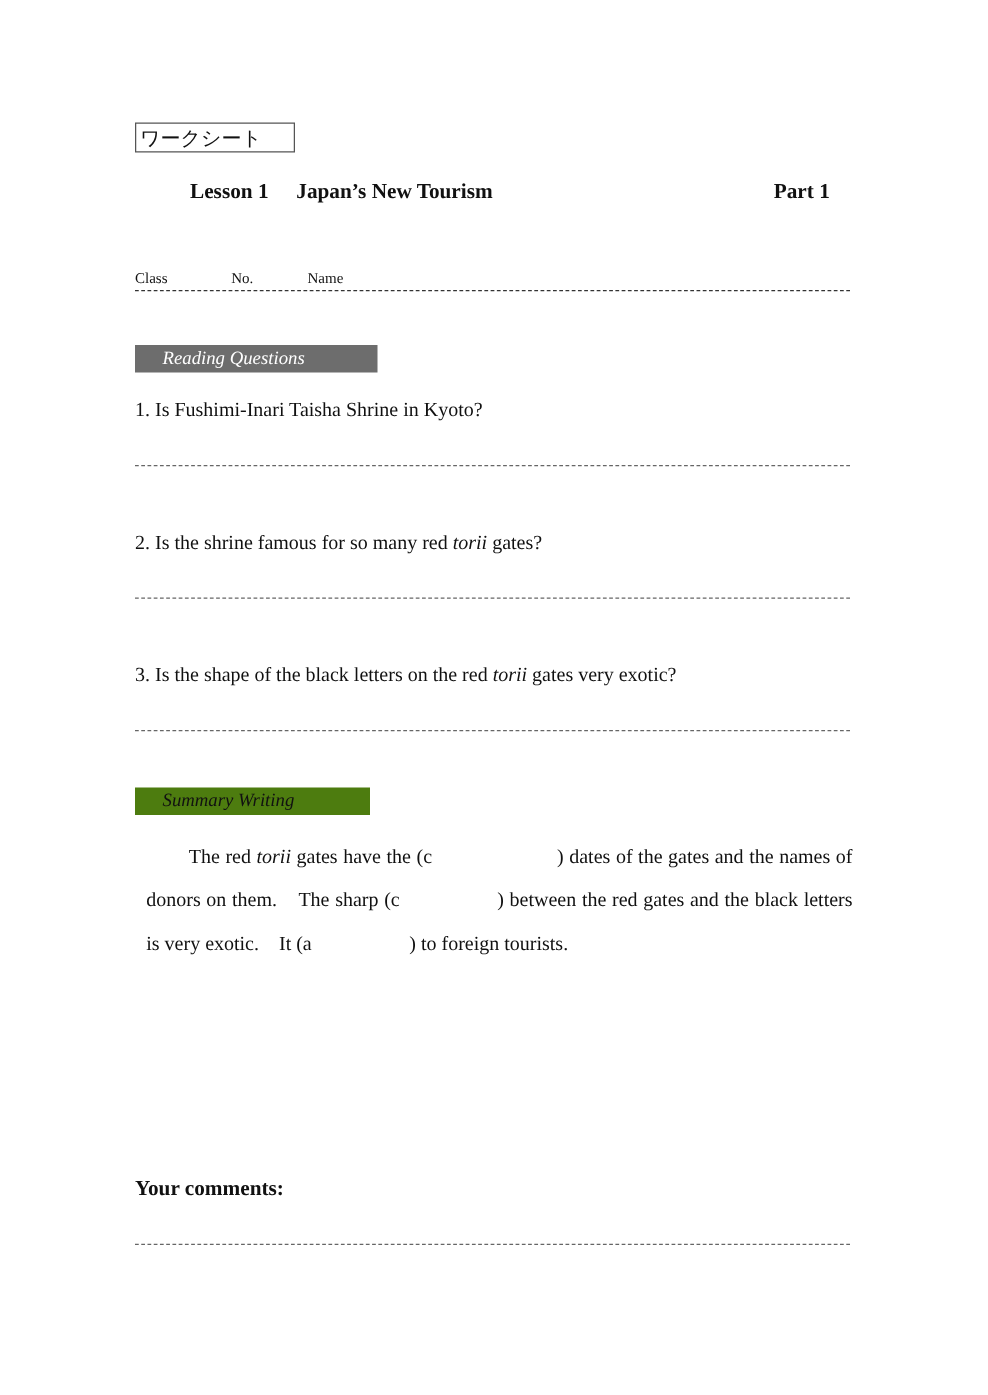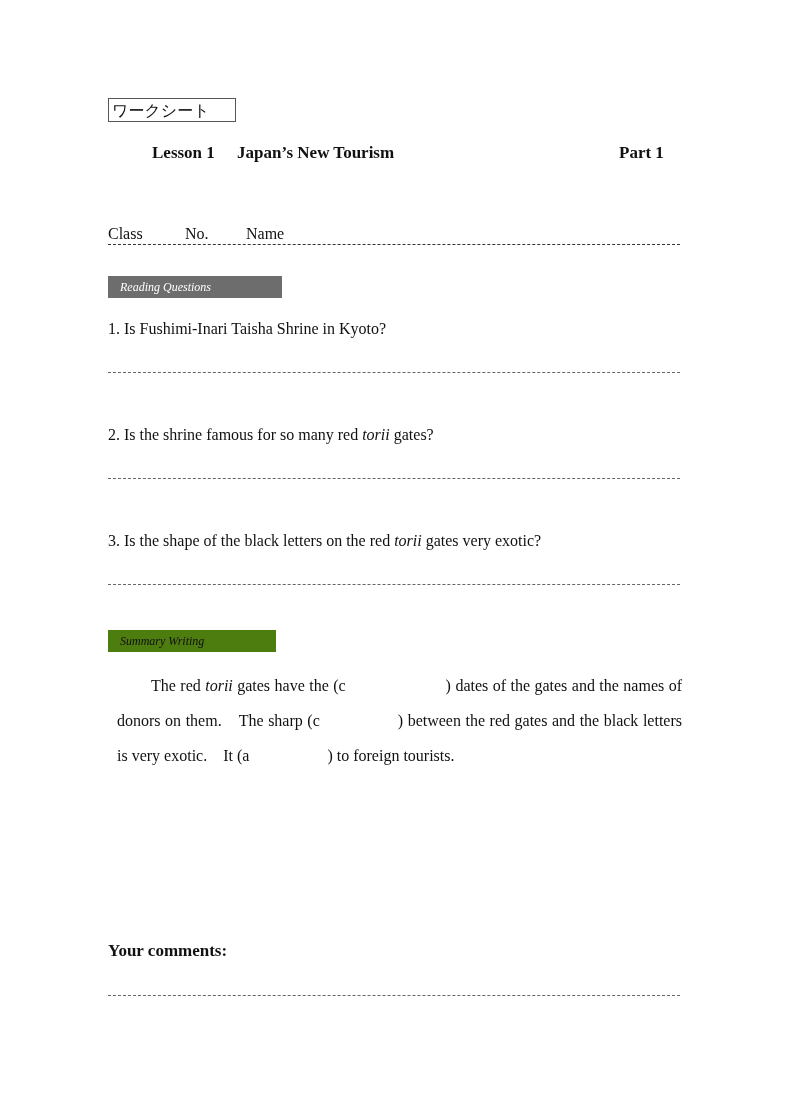--- a/index.html
+++ b/index.html
@@ -8,26 +8,26 @@
       font-family: "Liberation Serif", "DejaVu Serif", serif; color: #111;
     }
     .abs { position: absolute; }
     .ws-label {
       left: 108px; top: 98px; height: 24px; padding: 0 6px 0 3px;
       border: 1px solid #555; font-family: "DejaVu Sans", "Liberation Sans", sans-serif;
       font-size: 16px; line-height: 24px; box-sizing: border-box; width: 128px; letter-spacing: 0px;
     }
     .hdr { top: 142px; font-size: 17px; font-weight: bold; line-height: 22px; }
     .info-line {
-      left: 108px; top: 224px; width: 572px; height: 20px;
-      border-bottom: 1px dashed #333; font-size: 16px; line-height: 20px;
+      left: 108px; top: 212px; width: 572px; height: 20px;
+      border-bottom: 1px dashed #333; font-size: 12px; line-height: 20px;
     }
     .info-line span { position: absolute; top: 0; }
     .section-badge {
-      height: 22px; line-height: 22px; font-style: italic; font-size: 12px; padding: 0 12px;
+      height: 22px; line-height: 22px; font-style: italic; font-size: 15px; padding: 0 22px;
     }
     .rq { left: 108px; top: 276px; background: #6d6d6d; color: #fff; width: 150px; }
     .sw { left: 108px; top: 630px; background: #4d7c0f; color: #111; width: 144px; }
     .q { left: 108px; font-size: 16px; line-height: 20px; }
     .ans-line { left: 108px; width: 572px; border-top: 1px dashed #666; height: 0; }
     .summary {
       left: 117px; top: 668px; width: 565px; font-size: 16px; line-height: 35.2px;
       text-align: justify;
     }
     .summary p { margin: 0; text-indent: 34px; }

